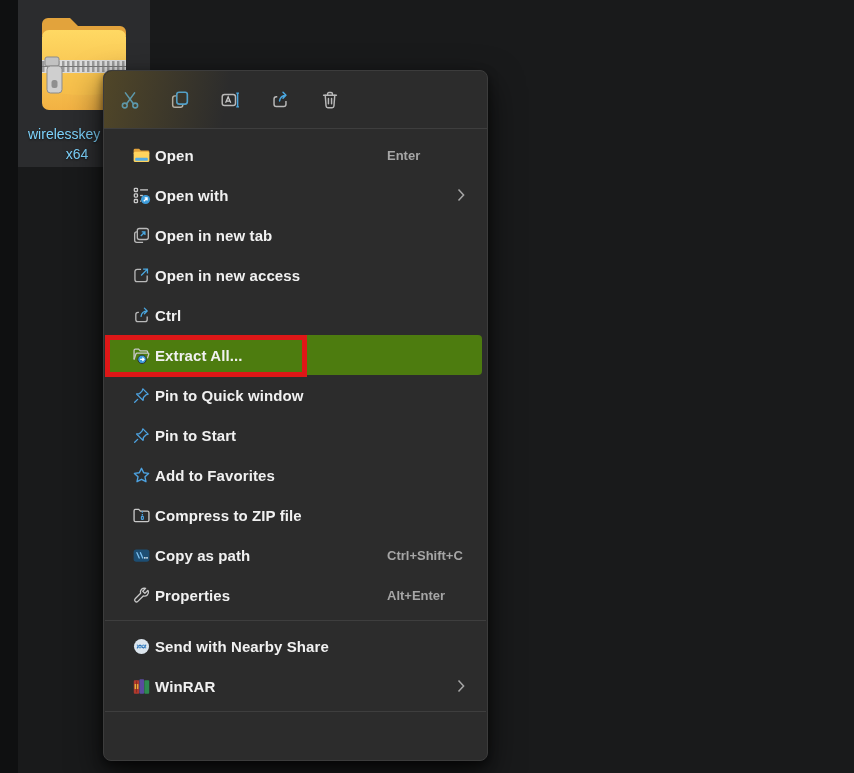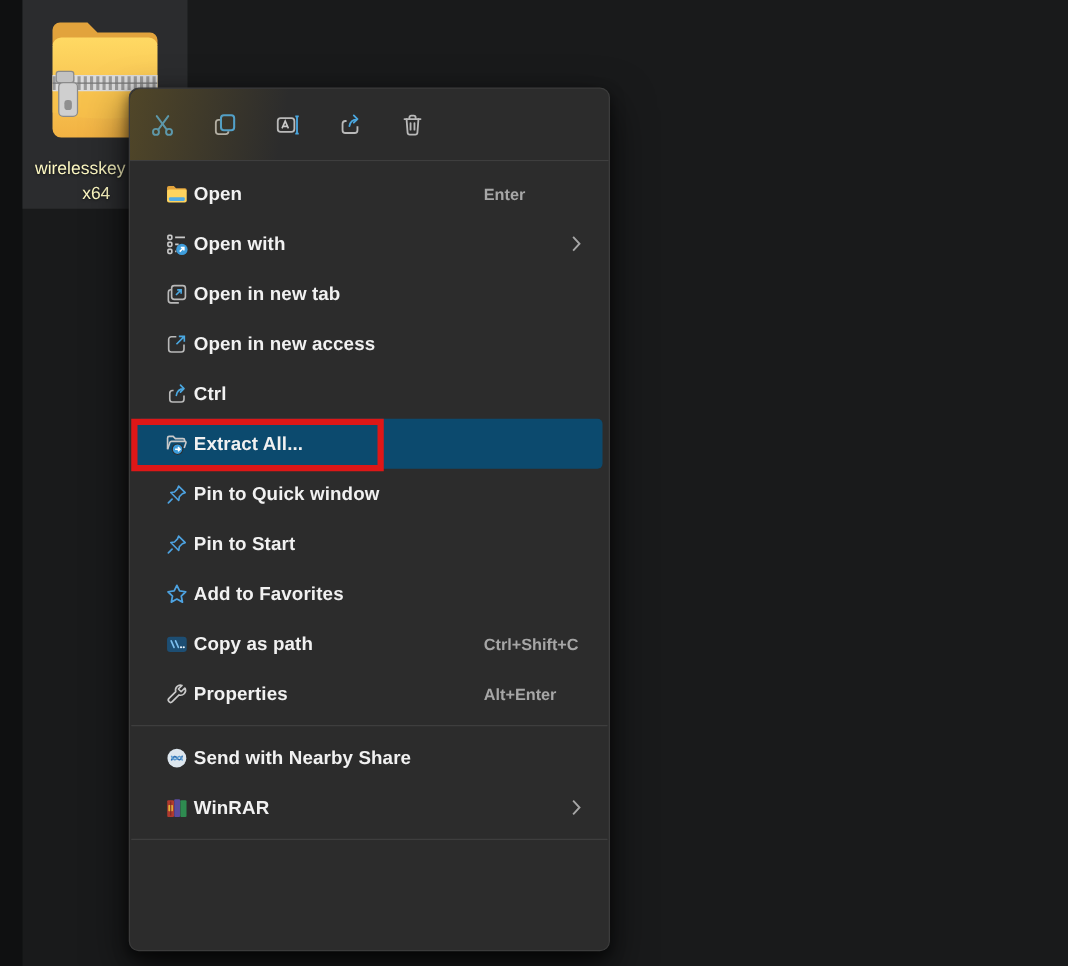--- a/index.html
+++ b/index.html
@@ -11,21 +11,21 @@
     -webkit-font-smoothing:antialiased;
   }
   .left-strip { position:absolute; left:0; top:0; width:18px; height:773px; background:#0f1011; }
 
   
   .file-tile {
     position:absolute; left:18px; top:0; width:132px; height:167px;
     background:#2b2c2e; z-index:1;
   }
   .file-tile .big-icon { position:absolute; left:16px; top:4px; }
-  .tile-label { position:absolute; color:#fef9c3; font-size:14px; white-space:nowrap; text-shadow:0 1px 2px rgba(0,0,0,.6); }
+  .tile-label { position:absolute; color:#7dd3fc; font-size:14px; white-space:nowrap; text-shadow:0 1px 2px rgba(0,0,0,.6); }
   .tile-line1 { left:10px; top:126px; }
   .tile-line2 { left:0; top:146px; width:118px; text-align:center; }
 
   
   .context-menu {
     position:absolute; left:103px; top:70px; width:385px; height:691px;
     background:#2c2c2c; border:1px solid #3c3c3c; border-radius:8px;
     box-shadow:0 14px 34px rgba(0,0,0,.65), 0 4px 10px rgba(0,0,0,.5);
     z-index:5;
   }
@@ -44,21 +44,21 @@
     display:flex; align-items:center; justify-content:center; border-radius:4px; cursor:default;
   }
   .tbtn svg { display:block; }
 
   .menu-items { padding-top:6px; }
   .mi {
     position:relative; height:40px; margin:0 5px; border-radius:4px;
     display:flex; align-items:center;
     color:#f1f1f1; font-size:15px;font-weight:bold;
   }
-  .mi.hl { background:#0c4a6e; }
+  .mi.hl { background:#4d7c0f; }
   .mi .ic { position:absolute; left:21px; top:50%; transform:translateY(-50%); width:22px; height:22px; display:flex; align-items:center; justify-content:center; }
   .mi .lbl { position:absolute; left:46px; white-space:nowrap; letter-spacing:.1px; }
   .mi .sc  { position:absolute; left:278px; font-size:13px; color:#a6a6a6; white-space:nowrap; }
   .mi .chev { position:absolute; right:17px; top:50%; transform:translateY(-50%); display:flex; }
   .sep { height:1px; background:#3e3e3e; margin:5px 1px; }
 
   
   .annotation-box {
     position:absolute; left:105px; top:335px; width:202px; height:42px;
     border:5px solid #de1717; z-index:10;
@@ -246,20 +246,30 @@
 
     <div class="mi">
       <span class="ic">
           <svg width="21" height="21" viewBox="0 0 24 24" fill="none" stroke="#4da2e0" stroke-width="1.6" stroke-linejoin="round">
         <path d="M12 3.8 l2.5 5.1 5.6.7 -4.1 3.9 1.1 5.6 -5.1-2.8 -5.1 2.8 1.1-5.6 -4.1-3.9 5.6-.7 z"></path>
       </svg>
         </span>
       <span class="lbl">Add to Favorites</span>
     </div>
 
+    <div class="mi">
+      <span class="ic">
+          <svg width="21" height="21" viewBox="0 0 24 24" fill="none">
+        <path d="M3.5 6.6 a1.6 1.6 0 0 1 1.6-1.6 h3.7 l2 2 h8.1 a1.6 1.6 0 0 1 1.6 1.6 v8.8 a1.6 1.6 0 0 1-1.6 1.6 H5.1 a1.6 1.6 0 0 1-1.6-1.6 z" stroke="#c9c9c9" stroke-width="1.5"></path>
+        <path d="M13 7.2 v1.6 m0 1.6 v1.6" stroke="#4da2e0" stroke-width="1.5"></path>
+        <rect x="11.9" y="13" width="2.2" height="3.4" rx="0.7" stroke="#4da2e0" stroke-width="1.3"></rect>
+      </svg>
+        </span>
+      <span class="lbl">Compress to ZIP file</span>
+    </div>
 
     <div class="mi">
       <span class="ic">
           <svg width="21" height="21" viewBox="0 0 24 24">
         <rect x="3" y="5" width="18" height="14" rx="3" fill="#1d4e73"></rect>
         <path d="M6.8 8.8 l2.6 6 M10.8 8.8 l2.6 6" stroke="#7ec0ef" stroke-width="1.5" stroke-linecap="round"></path>
         <circle cx="15.8" cy="14.6" r="1" fill="#e8f3fb"></circle>
             <circle cx="18.3" cy="14.6" r="1" fill="#e8f3fb"></circle>
       </svg>
         </span>

